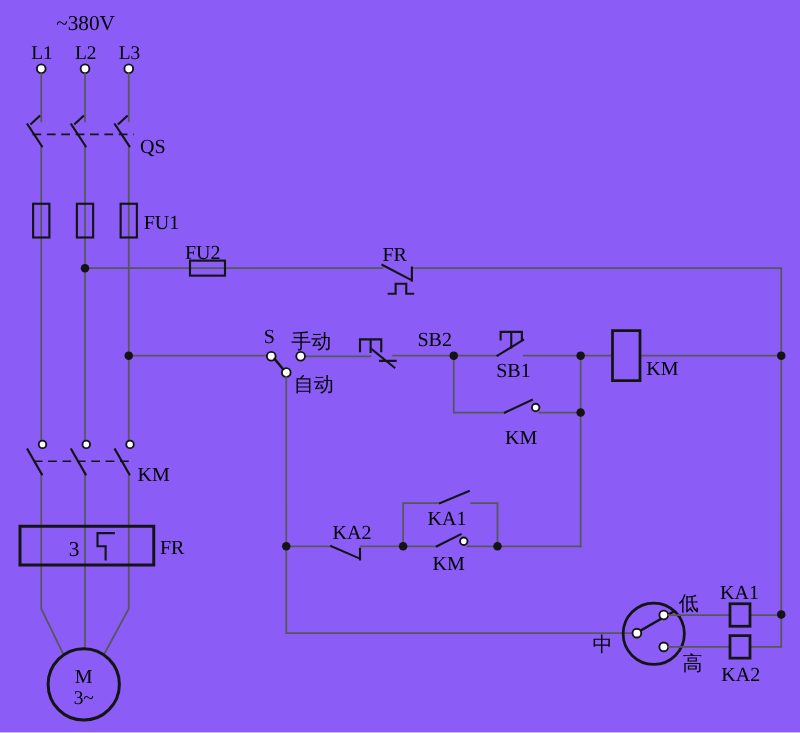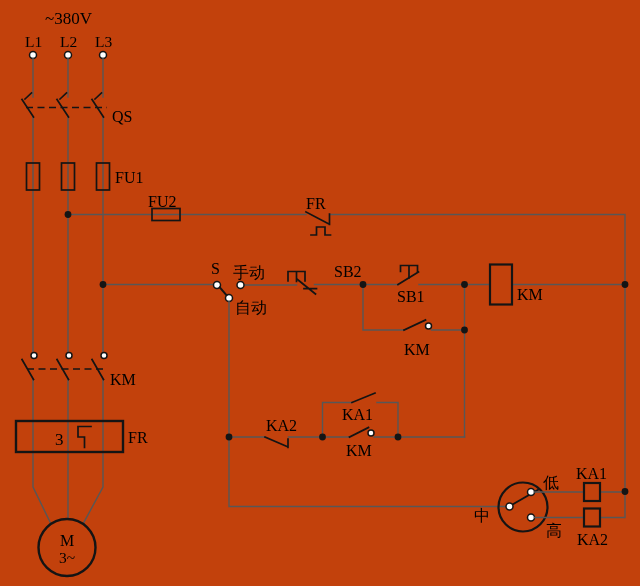--- a/index.html
+++ b/index.html
@@ -1,16 +1,16 @@
 <!DOCTYPE html>
 <html><head>
 <meta charset="utf-8">
 <style>
   html,body{margin:0;padding:0;background:#fff;}
-  .stage{position:relative;width:640px;height:586px;background:#c2410c;overflow:hidden;
+  .stage{position:relative;width:640px;height:586px;background:#8b5cf6;overflow:hidden;
          font-family:"Liberation Serif","DejaVu Serif",serif;}
   svg{display:block}
   text{fill:#000;font-family:"Liberation Serif","DejaVu Serif",serif;}
   .lbl{font-size:16px;}
   .sm{font-size:15.5px;}
   .big{font-size:17px;}
   .cjk{font-size:16px;}
   .wire{stroke:#575757;stroke-width:1.4;fill:none;stroke-linecap:square;}
   .sym{stroke:#141414;stroke-width:1.7;fill:none;stroke-linecap:square;}
   .box{stroke:#141414;stroke-width:2.2;fill:none;}

